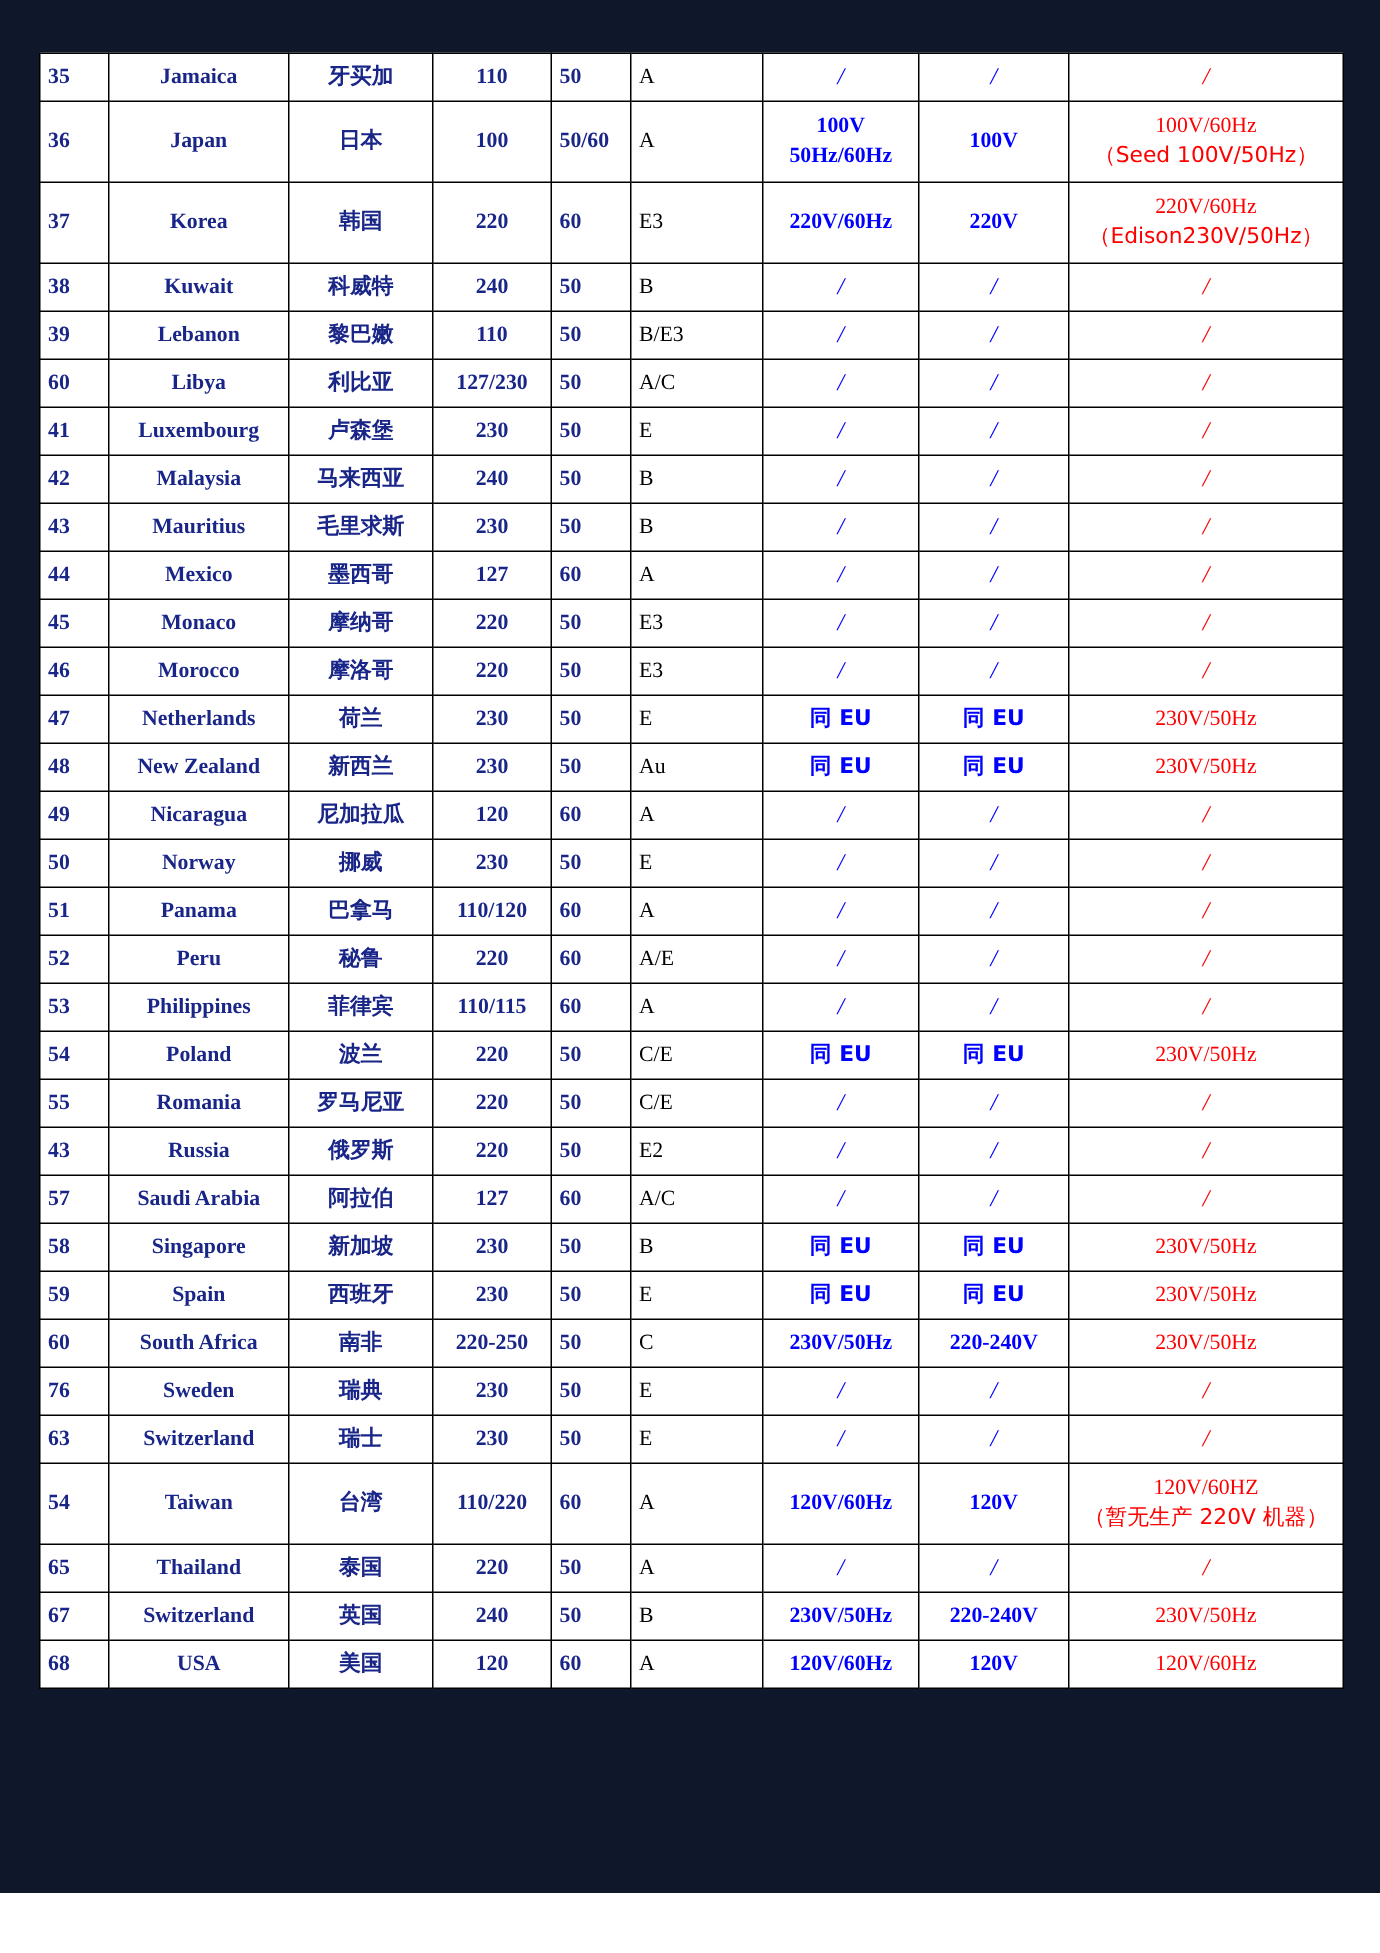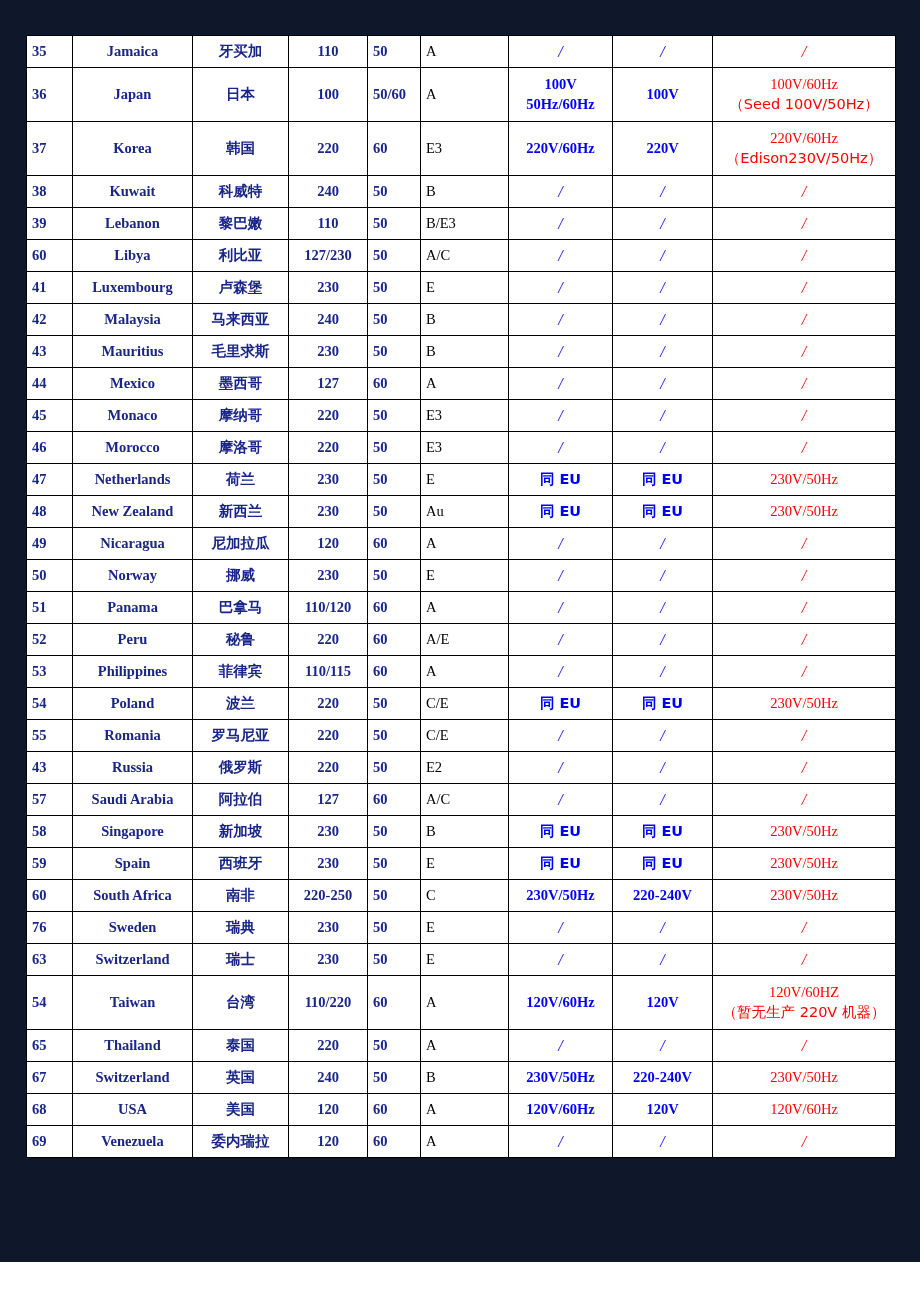--- a/index.html
+++ b/index.html
@@ -861,38 +861,15 @@
             <span class="cell-lines">
               <span>120V</span>
             </span>
           </td>
           <td class="t-red">
             <span class="cell-lines">
               <span>120V/60Hz</span>
             </span>
           </td>
         </tr>
-        <tr>
-          <td class="t-no">69</td>
-          <td class="t-en">Venezuela</td>
-          <td class="t-cn">委内瑞拉</td>
-          <td class="t-volt">120</td>
-          <td class="t-freq">60</td>
-          <td class="t-plug">A</td>
-          <td class="t-blue slash">
-            <span class="cell-lines">
-              <span>/</span>
-            </span>
-          </td>
-          <td class="t-blue slash">
-            <span class="cell-lines">
-              <span>/</span>
-            </span>
-          </td>
-          <td class="t-red slash">
-            <span class="cell-lines">
-              <span>/</span>
-            </span>
-          </td>
-        </tr>
       </tbody>
   </table>
 </div>
 
 </body></html>

